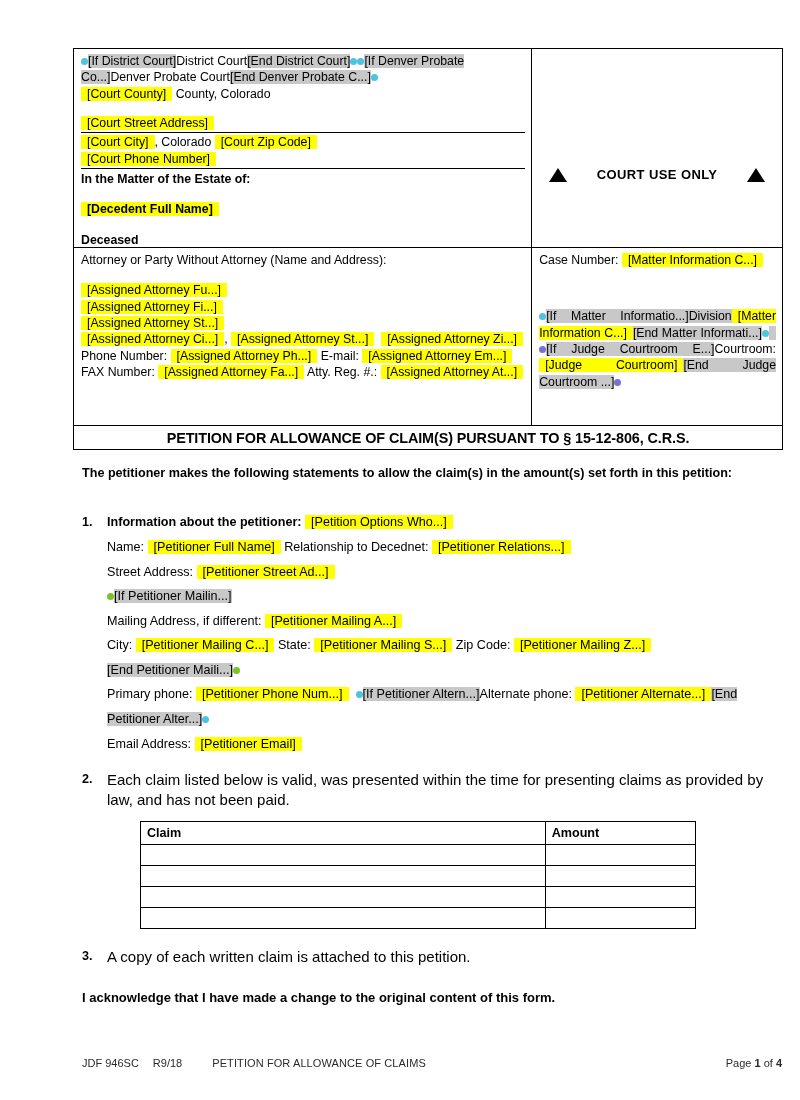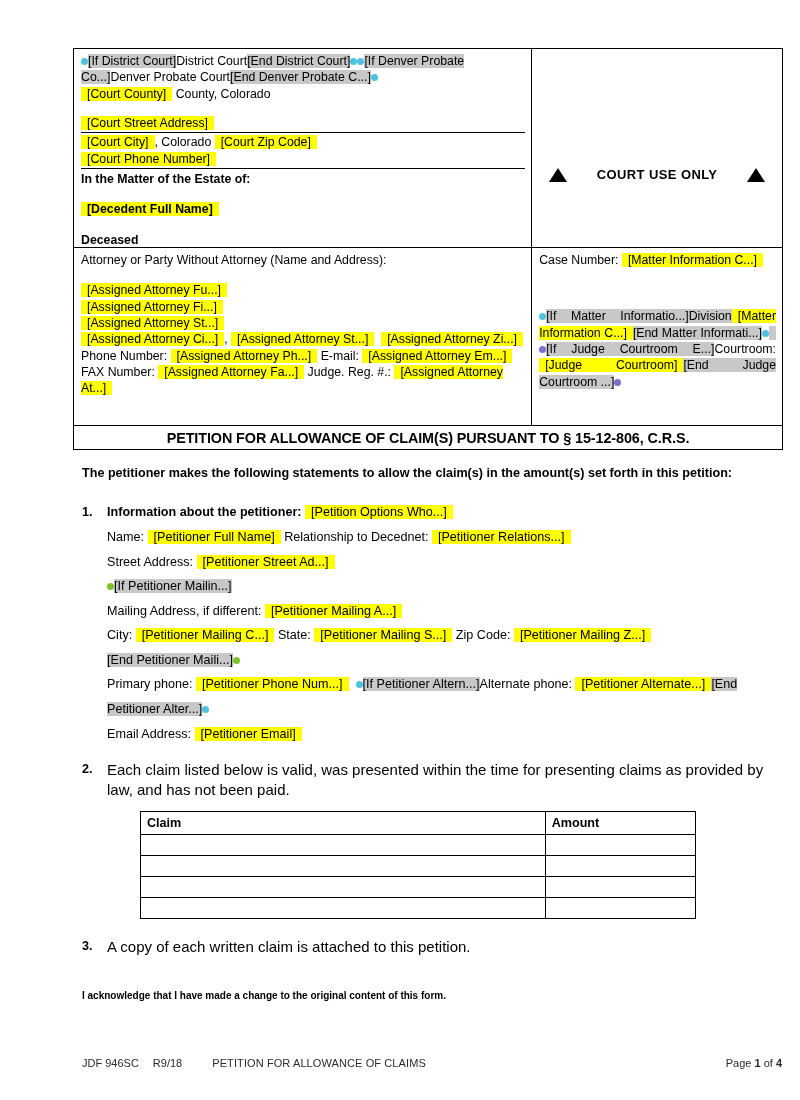--- a/index.html
+++ b/index.html
@@ -134,21 +134,21 @@
     width: 700px;
     font-size: 12.6px;
     line-height: 1.45;
   }
   .intro {
     font-weight: bold;
     text-align: justify;
     text-align-last: left;
     font-size: 12.6px;
     line-height: 1.42;
-    margin-bottom: 20px;
+    margin-bottom: 30px;
   }
   .item {
     display: flex;
     margin-bottom: 4px;
   }
   .item-num {
     width: 25px;
     flex: 0 0 25px;
     font-weight: bold;
     font-size: 12.6px;
@@ -184,21 +184,21 @@
   }
   .claims th { font-weight: bold; height: 17px; }
   .claims td { height: 16px; }
   .claims .c-claim  { width: 442px; }
   .claims .c-amount { width: 150px; }
 
   .ack {
     position: absolute;
     left: 82px;
     top: 990px;
-    font-size: 10px;
+    font-size: 13px;
     font-weight: bold;
   }
 
   
   .footer {
     position: absolute;
     left: 82px;
     top: 1057px;
     width: 700px;
     font-size: 11px;
@@ -263,21 +263,21 @@
       <td class="col-left">
         <div class="atty-cell">
           <div class="cell-pad">
             <div>Attorney or Party Without Attorney (Name and Address):</div>
             <div style="height:14px;"></div>
             <div><span class="hl">[Assigned Attorney Fu...]</span></div>
             <div><span class="hl">[Assigned Attorney Fi...]</span></div>
             <div><span class="hl">[Assigned Attorney St...]</span></div>
             <div><span class="hl">[Assigned Attorney Ci...]</span>, <span class="hl">[Assigned Attorney St...]</span>&nbsp; <span class="hl">[Assigned Attorney Zi...]</span></div>
             <div><span>Phone Number: </span><span class="hl">[Assigned Attorney Ph...]</span><span> E-mail: </span><span class="hl">[Assigned Attorney Em...]</span></div>
-            <div><span>FAX Number: </span><span class="hl">[Assigned Attorney Fa...]</span><span> Judge. Reg. #.: </span><span class="hl">[Assigned Attorney At...]</span></div>
+            <div><span>FAX Number: </span><span class="hl">[Assigned Attorney Fa...]</span><span> Atty. Reg. #.: </span><span class="hl">[Assigned Attorney At...]</span></div>
           </div>
         </div>
       </td>
       <td class="col-right">
         <div class="case-cell">
           <div class="cell-pad">
             <div><span>Case Number: </span><span class="hl">[Matter Information C...]</span></div>
             <div style="height:40px;"></div>
             <div class="justify"><span class="bullet bullet-cyan"></span><span class="gr">[If Matter Informatio...]</span><span class="gr">Division</span><span class="hl">[Matter Information C...]</span><span class="gr">[End Matter Informati...]</span><span class="bullet bullet-cyan"></span><span class="gr">&nbsp;&nbsp;</span><span class="bullet bullet-purple"></span><span class="gr">[If Judge Courtroom E...]</span><span>Courtroom:</span><span class="hl">[Judge Courtroom]</span><span class="gr">[End Judge Courtroom ...]</span><span class="bullet bullet-purple"></span></div>
           </div>

